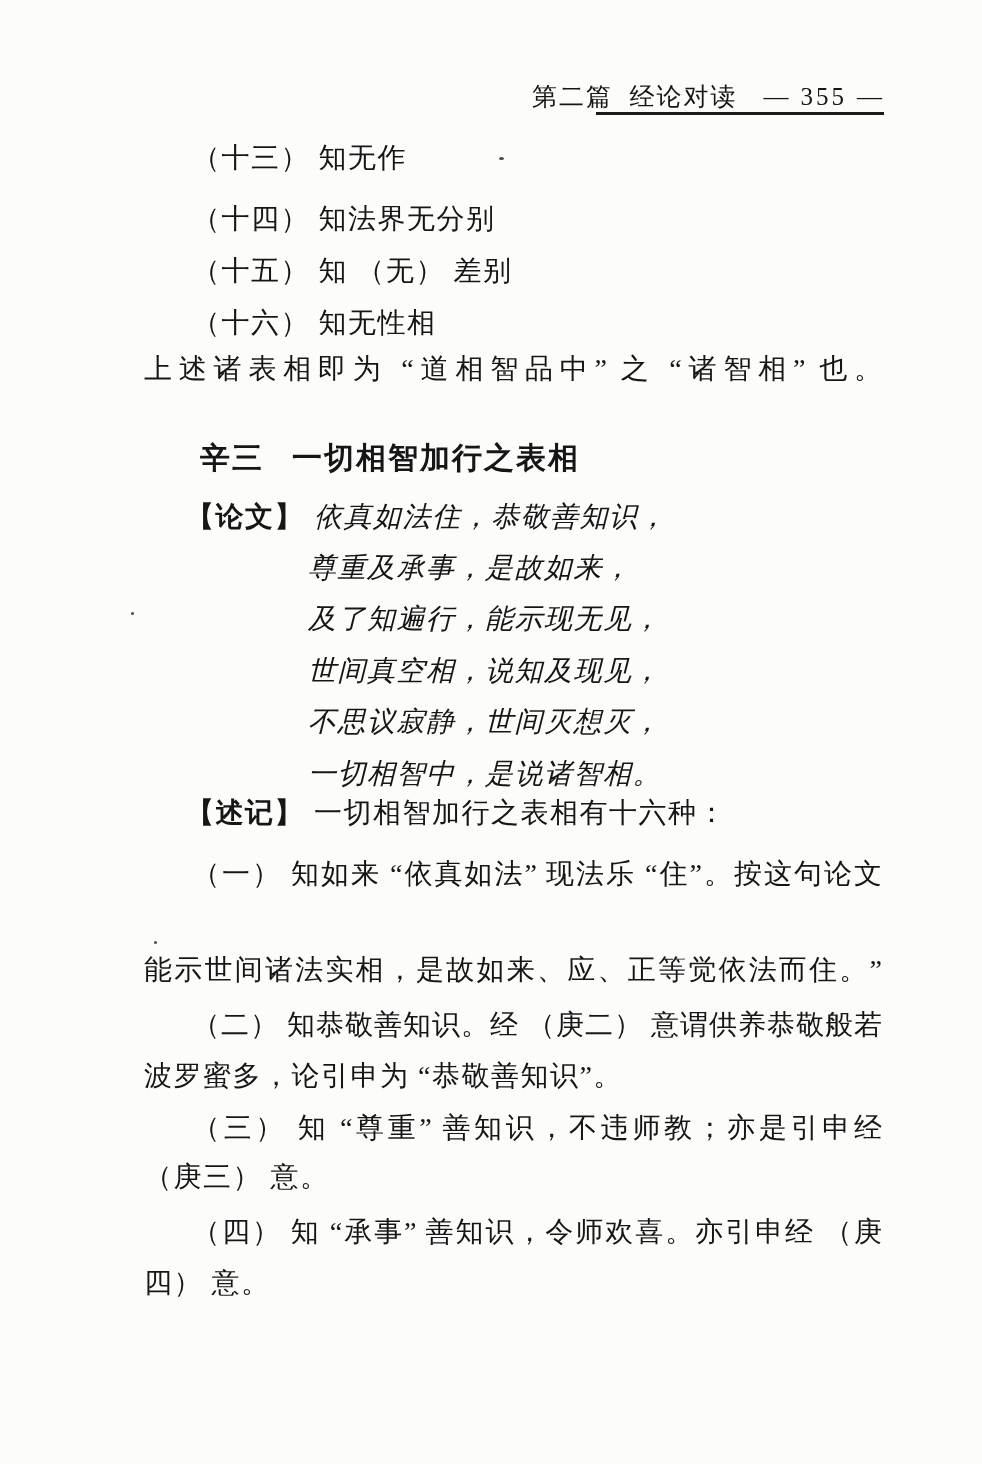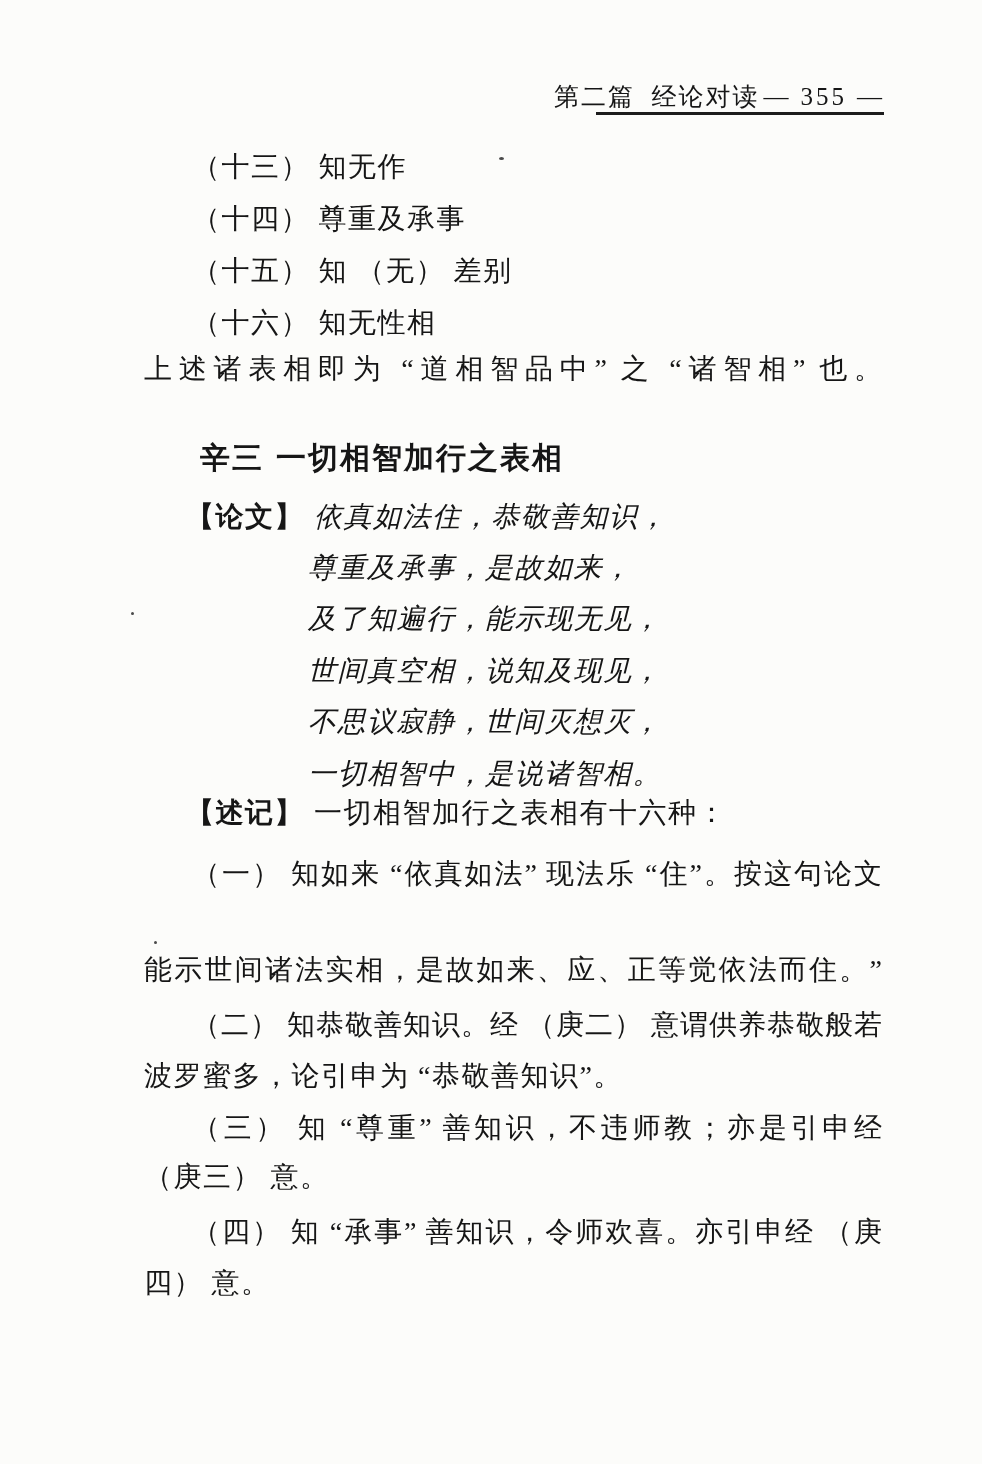--- a/index.html
+++ b/index.html
@@ -11,21 +11,21 @@
     position:relative;
     overflow:hidden;
   }
   .page{position:absolute;inset:0;}
   
   .hdr{
     position:absolute;top:80px;right:98px;
     font-size:25px;letter-spacing:2px;white-space:pre;
   }
   .hdr .num{margin:0 10px;letter-spacing:3px;}
-  .hdr .sect{margin-right:4px;}
+  .hdr .sect{margin-right:26px;}
   .rule{
     position:absolute;top:112px;left:596px;width:288px;height:3px;
     background:#1c1c1c;
   }
   
   .ln{
     position:absolute;left:144px;
     font-size:28px;line-height:34px;letter-spacing:1.5px;
     white-space:pre;
   }
@@ -36,33 +36,33 @@
     width:738px;
   }
   .ind.just{width:690px;}
   .verse{left:308px;font-style:italic;}
   .labelline{left:186px;}
   .label{font-weight:bold;font-style:normal;margin-right:10px;}
   .kai{font-style:italic;}
   .head{
     left:200px;font-size:30px;font-weight:bold;letter-spacing:2px;
   }
-  .head .ttl{margin-left:12px;}
+  .head .ttl{margin-left:28px;}
   .speck{position:absolute;background:#4a4a4a;border-radius:50%;}
 </style>
 </head>
 <body>
 
 <div class="page">
 
   <div class="hdr"><span class="sect">第二篇  经论对读</span><span>—</span><span class="num">355</span><span>—</span></div>
   <div class="rule"></div>
 
-  <div class="ln ind" style="top:150px">（十三） 知无作</div>
-  <div class="ln ind" style="top:202px">（十四） 尊重及承事</div>
+  <div class="ln ind" style="top:141px">（十三） 知无作</div>
+  <div class="ln ind" style="top:202px">（十四） 知法界无分别</div>
   <div class="ln ind" style="top:254px">（十五） 知 （无） 差别</div>
   <div class="ln ind" style="top:306px">（十六） 知无性相</div>
 
   <div class="ln just" style="top:352px">上述诸表相即为 “道相智品中” 之 “诸智相” 也。</div>
 
   <div class="ln head" style="top:441px"><span>辛三</span><span class="ttl">一切相智加行之表相</span></div>
 
   <div class="ln labelline" style="top:500px"><span class="label">【论文】</span><span class="kai">依真如法住，恭敬善知识，</span></div>
   <div class="ln verse" style="top:551px">尊重及承事，是故如来，</div>
   <div class="ln verse" style="top:602px">及了知遍行，能示现无见，</div>

